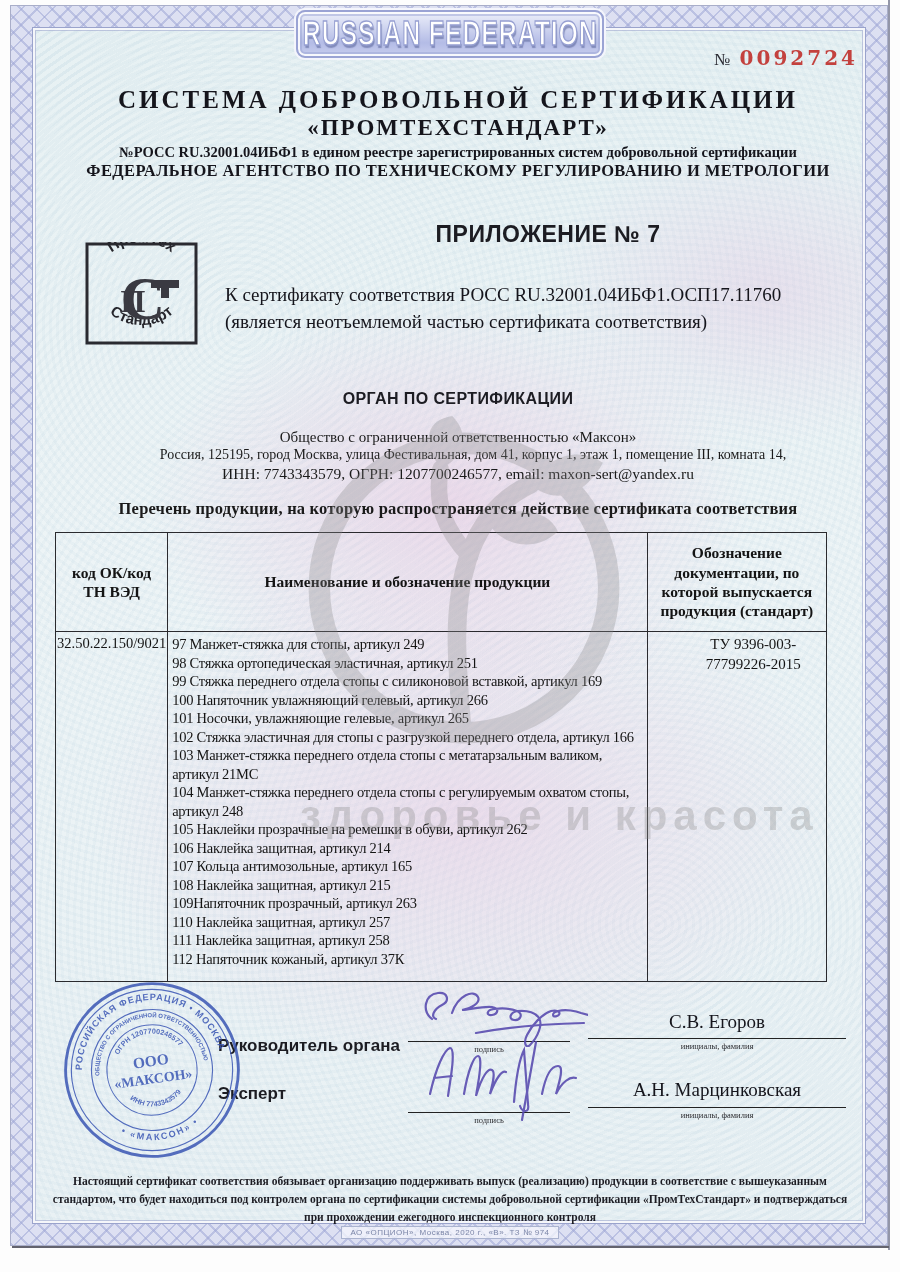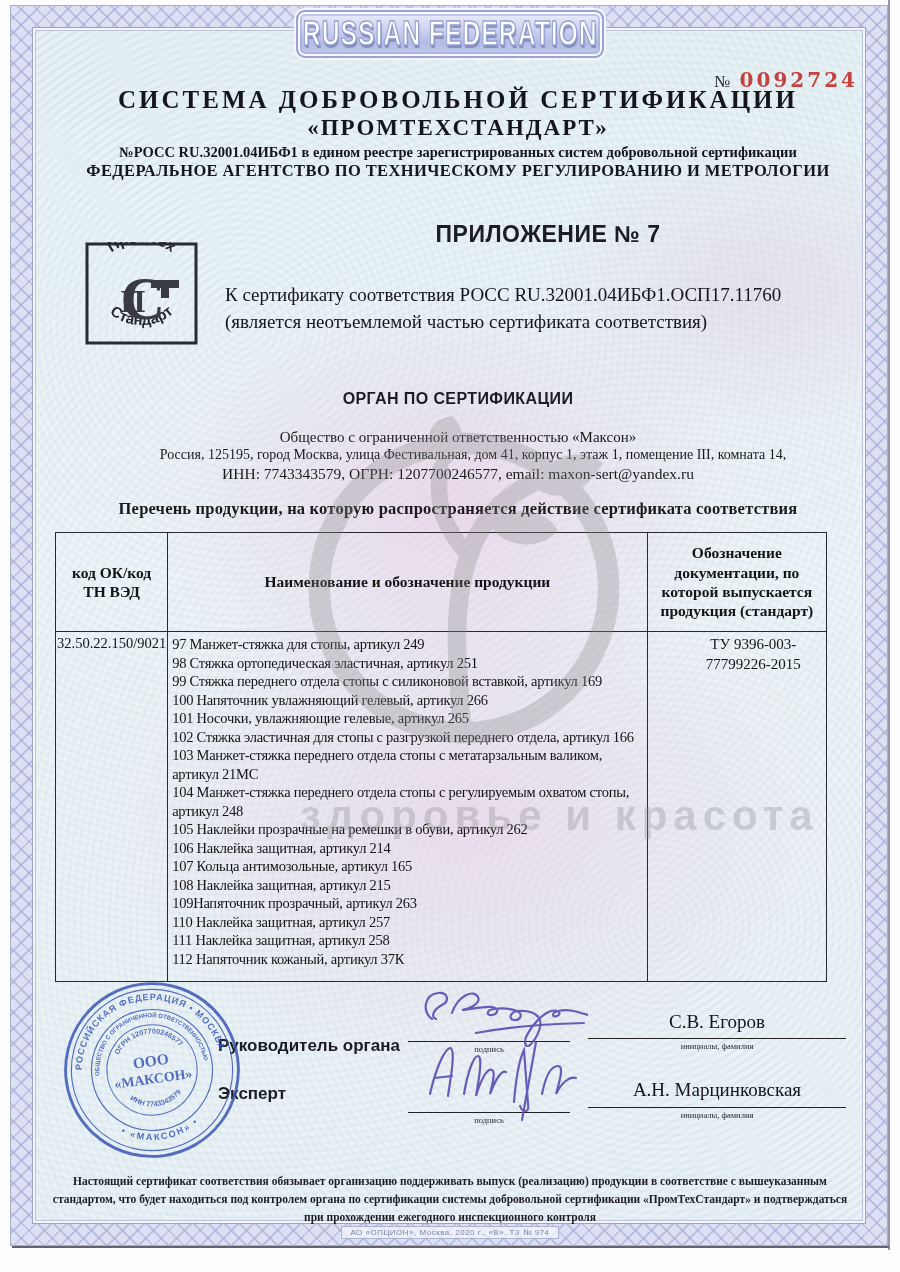--- a/index.html
+++ b/index.html
@@ -27,21 +27,21 @@
   .banner{position:absolute;left:50%;transform:translateX(-50%);top:10px;width:304px;height:44px;
           background:linear-gradient(180deg,#eceffa,#b4bce6 70%,#c7cdee);
           border:2px solid #9aa3d4;border-radius:9px;
           box-shadow:0 0 0 2px #f4f5fc, inset 0 0 0 2px rgba(255,255,255,.9), inset 0 0 0 4px rgba(154,163,212,.5);
           display:flex;align-items:center;justify-content:center;z-index:6;}
   .banner span{display:inline-block;transform:scale(.92,1.28);
           font-family:"Liberation Sans",sans-serif;font-weight:800;font-size:27px;letter-spacing:1px;
           color:#ffffff;-webkit-text-stroke:1.1px #97a0d2;
           text-shadow:1px 2px 1px rgba(84,94,150,.55);white-space:nowrap;}
   
-  .cert-number{position:absolute;top:68px;right:42px;z-index:4;white-space:nowrap;}
+  .cert-number{position:absolute;top:46px;right:42px;z-index:4;white-space:nowrap;}
   .cert-number .no{font-size:17px;color:#2c2c34;margin-right:9px;}
   .cert-number .digits{font-family:"DejaVu Serif",serif;font-size:20px;font-weight:600;letter-spacing:3px;color:#c3413e;}
   .ctr{position:absolute;left:8px;width:100%;text-align:center;z-index:4;}
   .t-system{top:86px;font-size:25px;font-weight:bold;letter-spacing:3px;color:#15151c;}
   .t-name{top:115px;font-size:23px;font-weight:bold;letter-spacing:2px;color:#15151c;}
   .t-registry{top:144px;font-size:14.5px;font-weight:bold;color:#15151c;}
   .t-agency{top:161px;font-size:16.5px;font-weight:bold;letter-spacing:.4px;color:#15151c;}
   .t-appendix{top:221px;font-family:"Liberation Sans",sans-serif;font-size:23px;font-weight:800;
               letter-spacing:.5px;padding-left:180px;box-sizing:border-box;color:#1c1c22;}
   

